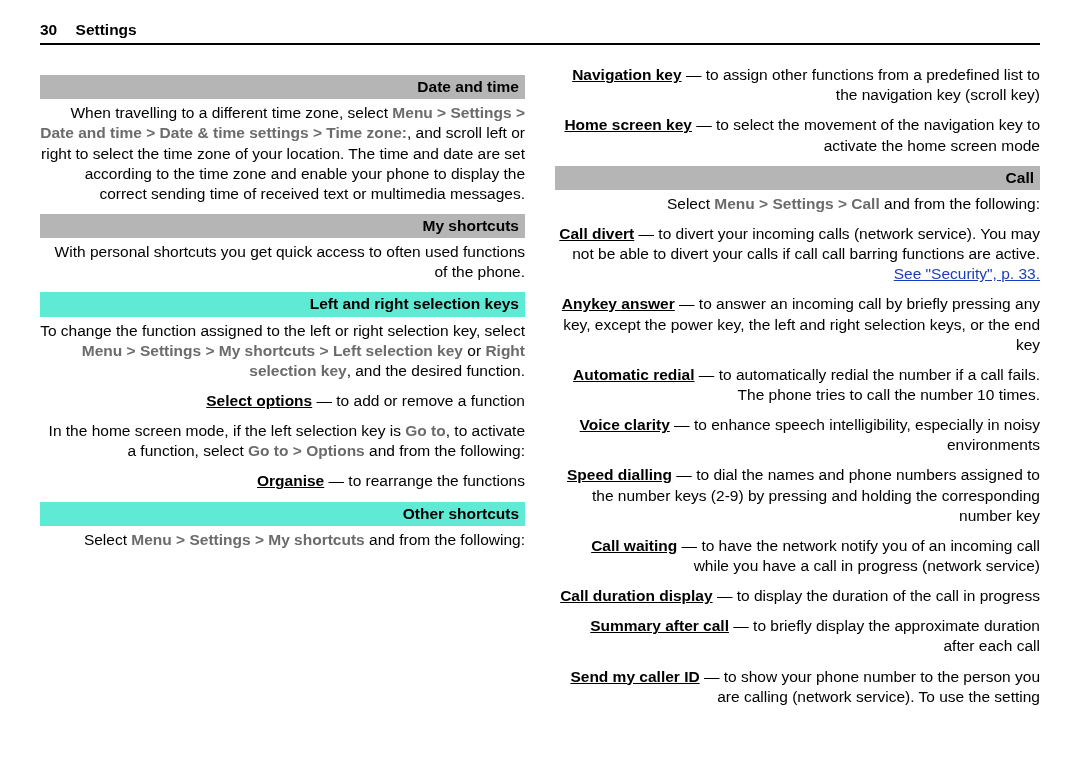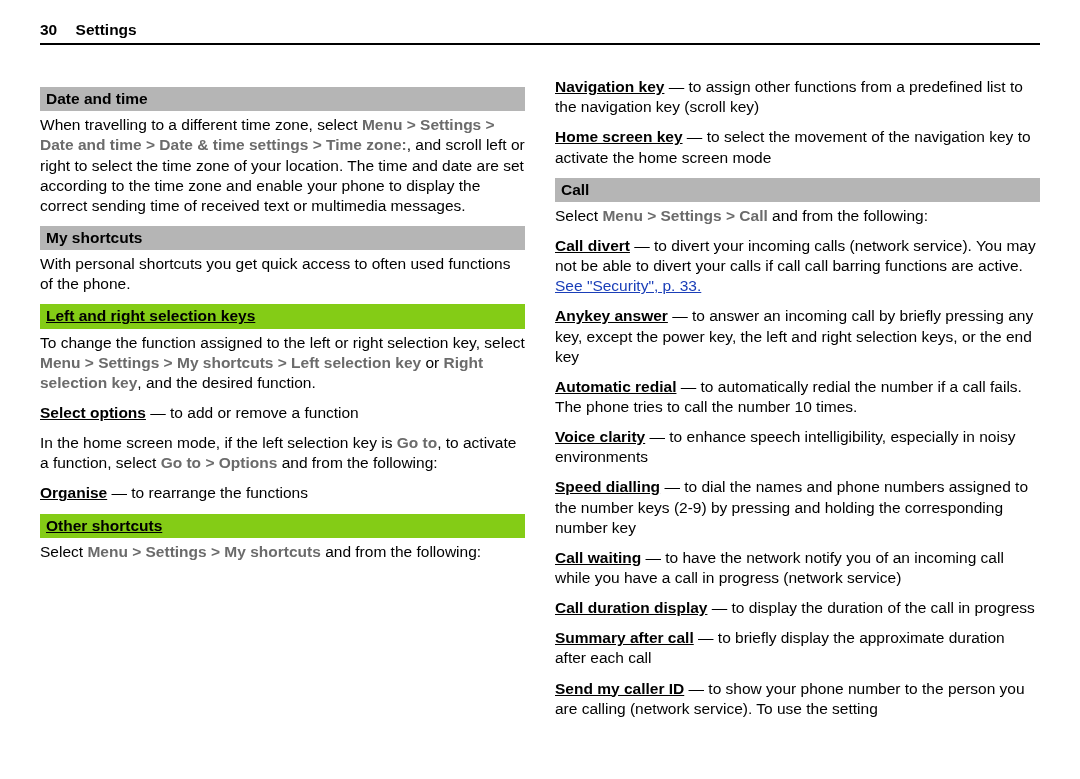--- a/index.html
+++ b/index.html
@@ -8,34 +8,34 @@
     font-size: 15.5px;
     color: #000;
     background: #fff;
     padding: 20px 40px;
     line-height: 1.3;
     width: 1080px;
   }
   .header {
     border-bottom: 2px solid #000;
     padding-bottom: 3px;
-    margin-bottom: 32px;
+    margin-bottom: 20px;
   }
   .header .pg { font-weight: bold; display: inline-block; margin-right: 14px; }
   .header .title { font-weight: bold; }
-  .cols { display: flex; gap: 30px; }
+  .cols { display: flex; gap: 30px; text-align: right; }
   .col { flex: 1; min-width: 0; }
   .section-head {
     font-weight: bold;
     padding: 2px 6px;
     margin-top: 10px;
     margin-bottom: 4px;
   }
   .section-head.dark { background: #b5b5b5; }
-  .section-head.light { background: #84cc16; text-decoration: underline; }
+  .section-head.light { background: #5eead4; }
   p { margin-bottom: 10px; }
   .b  { font-weight: bold; text-decoration: underline; }
   .bg { font-weight: bold; color: #6b6b6b; }
   .link { color: #1a3eb8; text-decoration: underline; cursor: pointer; }
 </style>
 </head>
 <body>
 
 <div class="header">
   <span class="pg">30</span>

